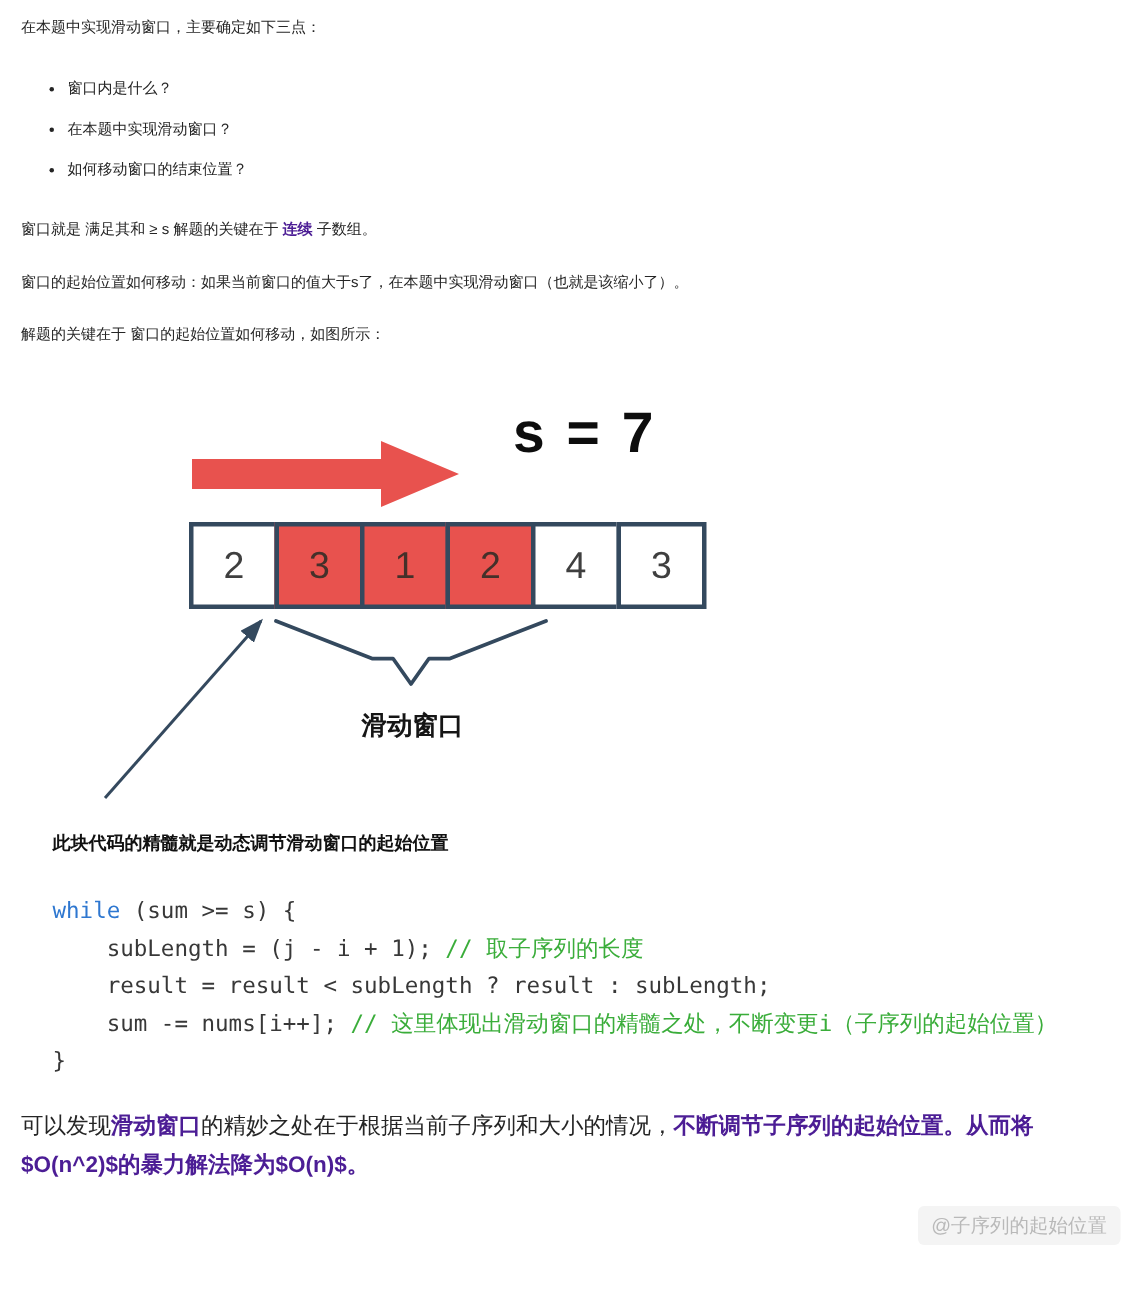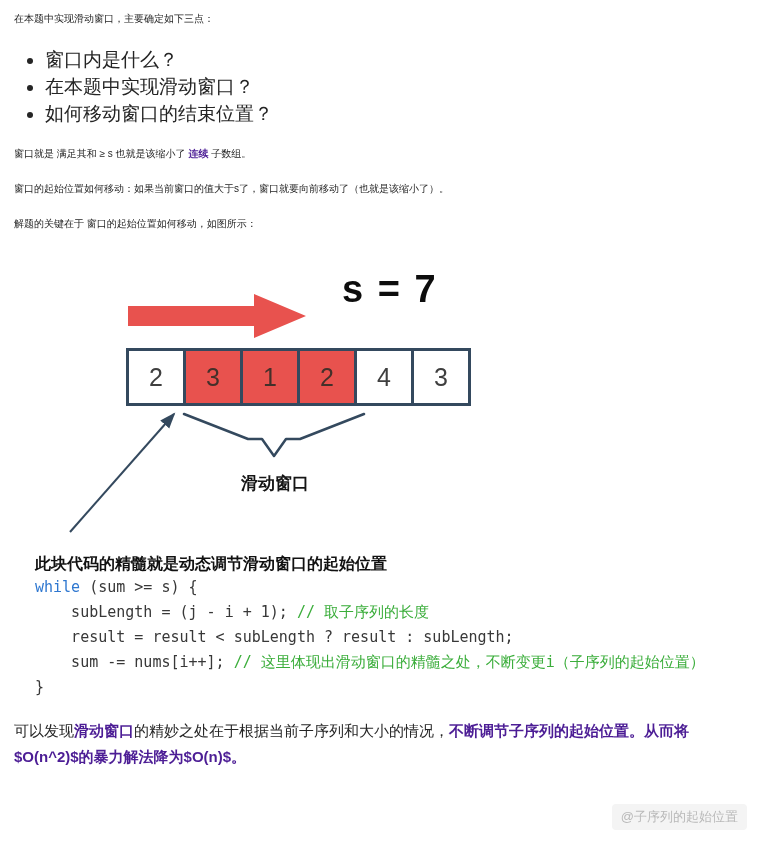--- a/index.html
+++ b/index.html
@@ -7,21 +7,21 @@
   body {
     width: 757px; height: 859px;
     position: relative; overflow: hidden;
     font-family: "Liberation Sans", "DejaVu Sans", sans-serif;
     color: #252525;
   }
   .page { padding: 10px 14px 0 14px; position: relative; }
   .para { font-size: 10px; line-height: 1.7; margin-top: 18px; }
   .para strong, .closing strong { font-weight: bold; color: #4c1d95; }
   ul.bullets { margin: 19px 0 0 0; padding-left: 31px; }
-  ul.bullets li { font-size: 19px; line-height: 27px; }
+  ul.bullets li { font-size: 10px; line-height: 27px; }
 
   
   .diagram { position: relative; height: 288px; margin-top: 30px; }
   .s-label {
     position: absolute; left: 328px; top: -6px;
     font-size: 38px; font-weight: bold; color: #0d0d0d; letter-spacing: 2px; margin-top: 12px;
   }
   .red-arrow { position: absolute; left: 114px; top: 30px; }
   .cells { position: absolute; left: 112px; top: 86px; display: flex; }
   .cell {
@@ -31,21 +31,21 @@
     display: flex; align-items: center; justify-content: center;
     font-size: 25px; color: #3f3f3f; background: #fff;
   }
   .cell:first-child { margin-left: 0; }
   .cell.hl { background: var(--hl, #e8524e); color: #44302a; }
   .brace-svg { position: absolute; left: 168px; top: 150px; }
   .brace-label { position: absolute; left: 227px; top: 210px; font-size: 17px; font-weight: bold; color: #151515; }
   .pointer-svg { position: absolute; left: 46px; top: 140px; }
 
   
-  .code-caption { margin: 4px 0 0 21px; font-size: 16px; font-weight: bold; color: #111; }
+  .code-caption { margin: 4px 0 24px 21px; font-size: 12px; font-weight: bold; color: #111; }
   .code { margin-left: 21px; font-family: "DejaVu Sans Mono", "Liberation Mono", monospace; font-size: 15px; }
   .code-line { line-height: 25px; white-space: pre; color: #383838; }
   .tok-keyword { color: var(--kw, #2e77d0); }
   .tok-comment { color: var(--cm, #3aad3a); }
 
   .closing { font-size: 15px; line-height: 1.7; margin-top: 18px; padding-right: 4px; }
 
   .watermark {
     position: absolute; right: 10px; top: 804px;
     background: #f4f4f4; color: #b9b9b9;
@@ -59,22 +59,22 @@
 
   <p class="para" style="margin-top:0">在本题中实现滑动窗口，主要确定如下三点：</p>
 
   <ul class="bullets">
     <li>窗口内是什么？</li>
     <li>在本题中实现滑动窗口？</li>
     <li>如何移动窗口的结束位置？</li>
   </ul>
 
   <div id="paragraphs">
-      <p class="para"><span>窗口就是 满足其和 ≥ s 也就是该缩小了 </span><strong>连续</strong><span> 子数组。</span></p>
-      <p class="para"><span>窗口的起始位置如何移动：如果当前窗口的值大于s了，窗口就要向前移动了（也就是该缩小了）。</span></p>
+      <p class="para"><span>窗口就是 满足其和 ≥ s 解题的关键在于 </span><strong>连续</strong><span> 子数组。</span></p>
+      <p class="para"><span>窗口的起始位置如何移动：如果当前窗口的值大于s了，在本题中实现滑动窗口（也就是该缩小了）。</span></p>
       <p class="para"><span>解题的关键在于 窗口的起始位置如何移动，如图所示：</span></p>
     </div>
 
   <div class="diagram">
     <div class="s-label">s = 7</div>
 
     <svg class="red-arrow" width="180" height="48">
       <polygon points="0,14 126,14 126,2 178,24 126,46 126,34 0,34" fill="var(--hl, #e8524e)"></polygon>
     </svg>
 

